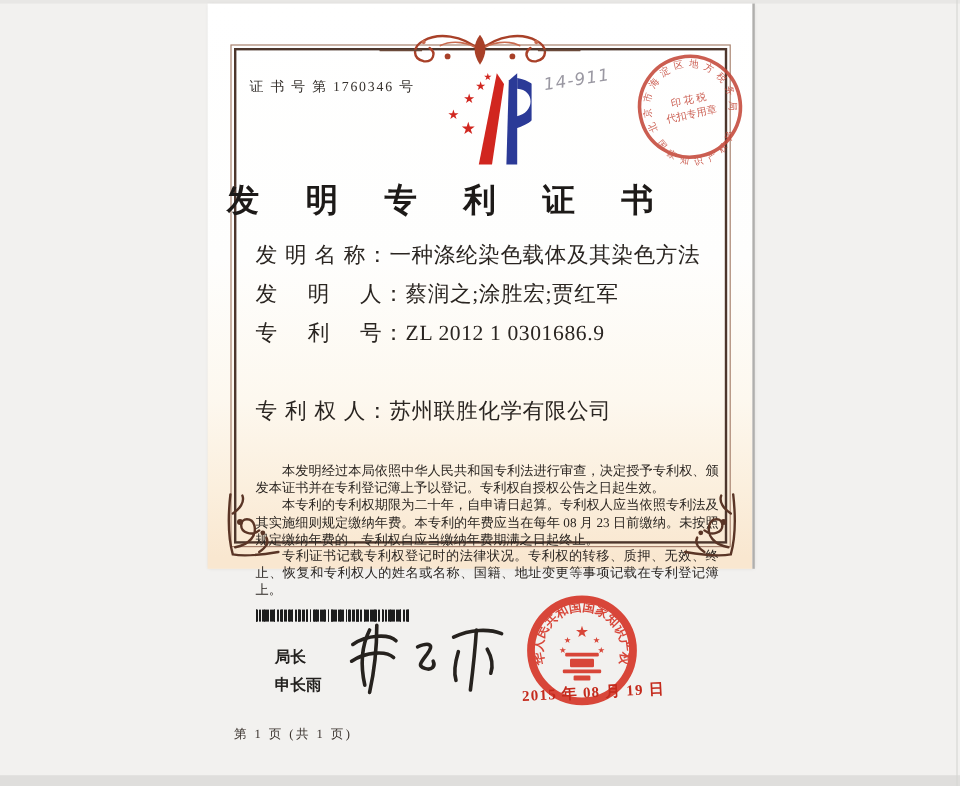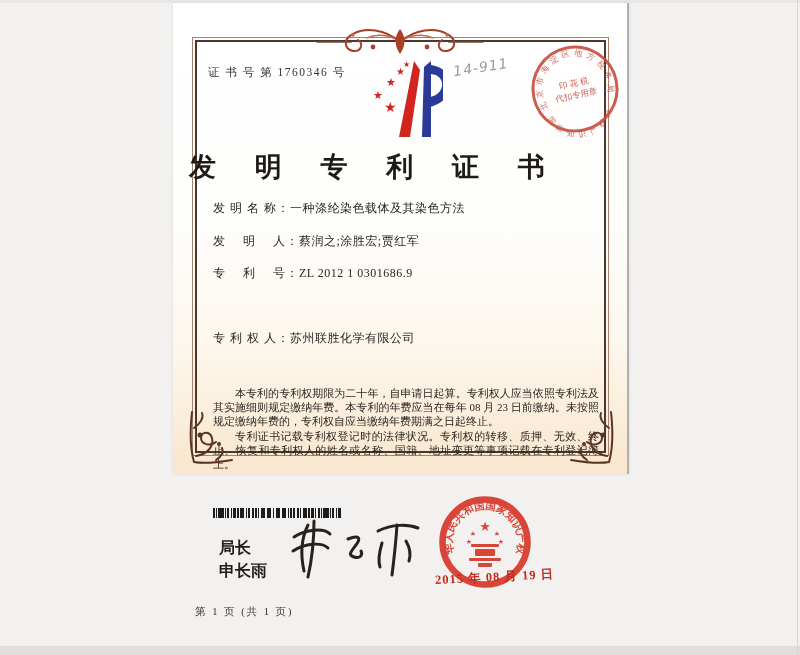--- a/index.html
+++ b/index.html
@@ -39,39 +39,39 @@
     font-style:italic;font-size:14px;color:#9a98a2;transform:rotate(-9deg);letter-spacing:1px;
   }
   .tax-stamp{position:absolute;left:352px;top:36px;opacity:.88;z-index:4;}
 
   .title{
     position:absolute;left:0;right:0;top:146px;text-align:left;
     font-size:27px;font-weight:bold;color:#1d1a18;
     letter-spacing:16px;text-indent:16px;
   }
 
-  .row{position:absolute;left:40px;font-size:12px;color:#2a2521;white-space:nowrap;}
+  .row{position:absolute;left:40px;font-size:18px;color:#2a2521;white-space:nowrap;}
   .row .lbl{letter-spacing:1px;}
   .row .val{letter-spacing:.5px;}
 
   .body-text{
     position:absolute;left:40px;top:383px;width:386px;
     font-size:11px;line-height:14.2px;text-align:justify;color:#2b2622;
   }
   .body-text p{margin:0;text-indent:2em;}
 
   .barcode{
     position:absolute;left:40px;top:505px;width:128px;height:10px;
     background:
       repeating-linear-gradient(90deg,#1c1c1c 0 1.5px,transparent 1.5px 3px),
       repeating-linear-gradient(90deg,#1c1c1c 0 1px,transparent 1px 5px),
       repeating-linear-gradient(90deg,#1c1c1c 0 2px,transparent 2px 7px);
   }
-  .signer{position:absolute;left:46px;top:533px;font-family:"Liberation Sans","DejaVu Sans",sans-serif;
-    font-weight:bold;font-size:16px;color:#22201e;line-height:23px;}
+  .signer{position:absolute;left:56px;top:533px;font-family:"Liberation Sans","DejaVu Sans",sans-serif;
+    font-weight:bold;font-size:13px;color:#22201e;line-height:23px;}
   .signature{position:absolute;left:105px;top:510px;}
 
   .seal{position:absolute;left:256px;top:483px;opacity:.92;z-index:5;}
   .seal-date{
     position:absolute;left:262px;top:566px;z-index:6;
     color:#c42a1c;font-weight:bold;font-size:12.5px;letter-spacing:1px;transform:rotate(-3deg);
   }
   .page-footer{
     position:absolute;left:22px;right:21px;top:602px;text-align:left;
     font-size:10.5px;letter-spacing:2px;color:#3a332e;
@@ -168,20 +168,21 @@
     <span class="lbl">发　 明　 人：</span><span class="val">蔡润之;涂胜宏;贾红军</span>
   </div>
   <div class="row" style="top:262px">
     <span class="lbl">专　 利　 号：</span><span class="val">ZL 2012 1 0301686.9</span>
   </div>
   <div class="row" style="top:327px">
     <span class="lbl">专 利 权 人：</span><span class="val">苏州联胜化学有限公司</span>
   </div>
 
   <div class="body-text">
+    <p>本发明经过本局依照中华人民共和国专利法进行审查，决定授予专利权、颁发本证书并在专利登记簿上予以登记。专利权自授权公告之日起生效。</p>
     <p>本专利的专利权期限为二十年，自申请日起算。专利权人应当依照专利法及其实施细则规定缴纳年费。本专利的年费应当在每年 08 月 23 日前缴纳。未按照规定缴纳年费的，专利权自应当缴纳年费期满之日起终止。</p>
     <p>专利证书记载专利权登记时的法律状况。专利权的转移、质押、无效、终止、恢复和专利权人的姓名或名称、国籍、地址变更等事项记载在专利登记簿上。</p>
   </div>
 
   <div class="barcode"></div>
 
   <div class="signer">
     <div>局长</div>
     <div>申长雨</div>
   </div>

